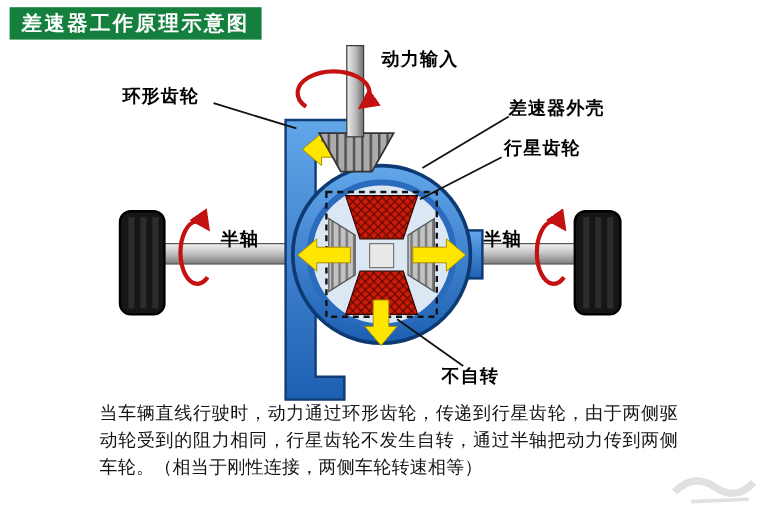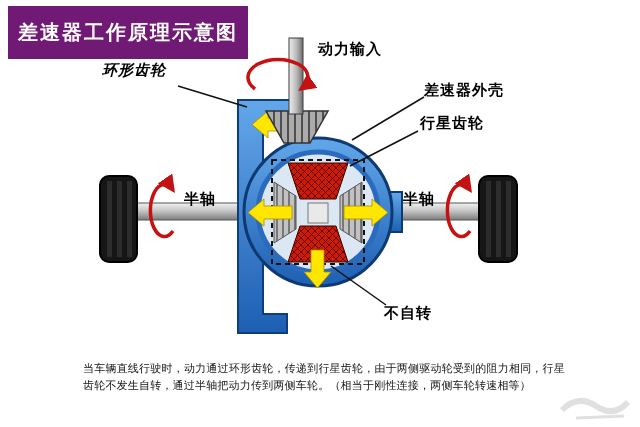--- a/index.html
+++ b/index.html
@@ -1,31 +1,31 @@
 <!DOCTYPE html>
 <html><head>
 <meta charset="utf-8">
 <style>
   html,body{margin:0;padding:0;background:#ffffff;}
   .stage{
     position:relative;width:640px;height:427px;background:#ffffff;overflow:hidden;
     font-family:"Liberation Sans","DejaVu Sans",sans-serif;
   }
   .title-box{
-    position:absolute;left:8px;top:6px;background:#701a75;color:#ffffff;
-    font-size:20px;font-weight:bold;letter-spacing:2px;padding:14px 10px;line-height:1.25;
+    position:absolute;left:8px;top:6px;background:#15803d;color:#ffffff;
+    font-size:17px;font-weight:bold;letter-spacing:2px;padding:3px 10px;line-height:1.25;
     white-space:nowrap;
   }
   .lbl{
     position:absolute;font-size:15px;font-weight:bold;color:#000;white-space:nowrap;
     letter-spacing:1px;
   }
   .caption{
-    position:absolute;left:83px;top:360px;width:482px;
-    font-size:11px;line-height:1.5;color:#141414;letter-spacing:0.2px;text-align:justify;
+    position:absolute;left:83px;top:334px;width:482px;
+    font-size:15px;line-height:1.5;color:#141414;letter-spacing:0.2px;text-align:justify;
   }
   svg.diagram{position:absolute;left:0;top:0;}
 </style>
 </head>
 <body>
 
 <div class="stage">
 
   <svg class="diagram" width="640" height="427" viewBox="0 0 640 427">
     <defs>
@@ -111,22 +111,22 @@
     <line x1="386" y1="305" x2="331" y2="266" stroke="#111" stroke-width="1.5"></line>
 
     <g transform="translate(562,394)" opacity="0.3">
       <path d="M0 16 Q 16 0 34 12 T 66 8" stroke="#9a9a9a" stroke-width="6" fill="none"></path>
       <line x1="14" y1="24" x2="62" y2="22" stroke="#9a9a9a" stroke-width="3"></line>
     </g>
   </svg>
 
   <div class="title-box">差速器工作原理示意图</div>
 
-  <div class="lbl" style="left:102px;top:61px;font-style:italic;">环形齿轮</div>
+  <div class="lbl" style="left:102px;top:71px;">环形齿轮</div>
   <div class="lbl" style="left:318px;top:40px;">动力输入</div>
   <div class="lbl" style="left:424px;top:81px;font-family:Liberation Mono, monospace;">差速器外壳</div>
   <div class="lbl" style="left:420px;top:114px;text-align:center;">行星齿轮</div>
   <div class="lbl" style="left:184px;top:190px;">半轴</div>
   <div class="lbl" style="left:403px;top:190px;">半轴</div>
-  <div class="lbl" style="left:384px;top:304px;">不自转</div>
+  <div class="lbl" style="left:368px;top:304px;">不自转</div>
 
   <div class="caption">当车辆直线行驶时，动力通过环形齿轮，传递到行星齿轮，由于两侧驱动轮受到的阻力相同，行星齿轮不发生自转，通过半轴把动力传到两侧车轮。（相当于刚性连接，两侧车轮转速相等）</div>
 </div>
 
 </body></html>

